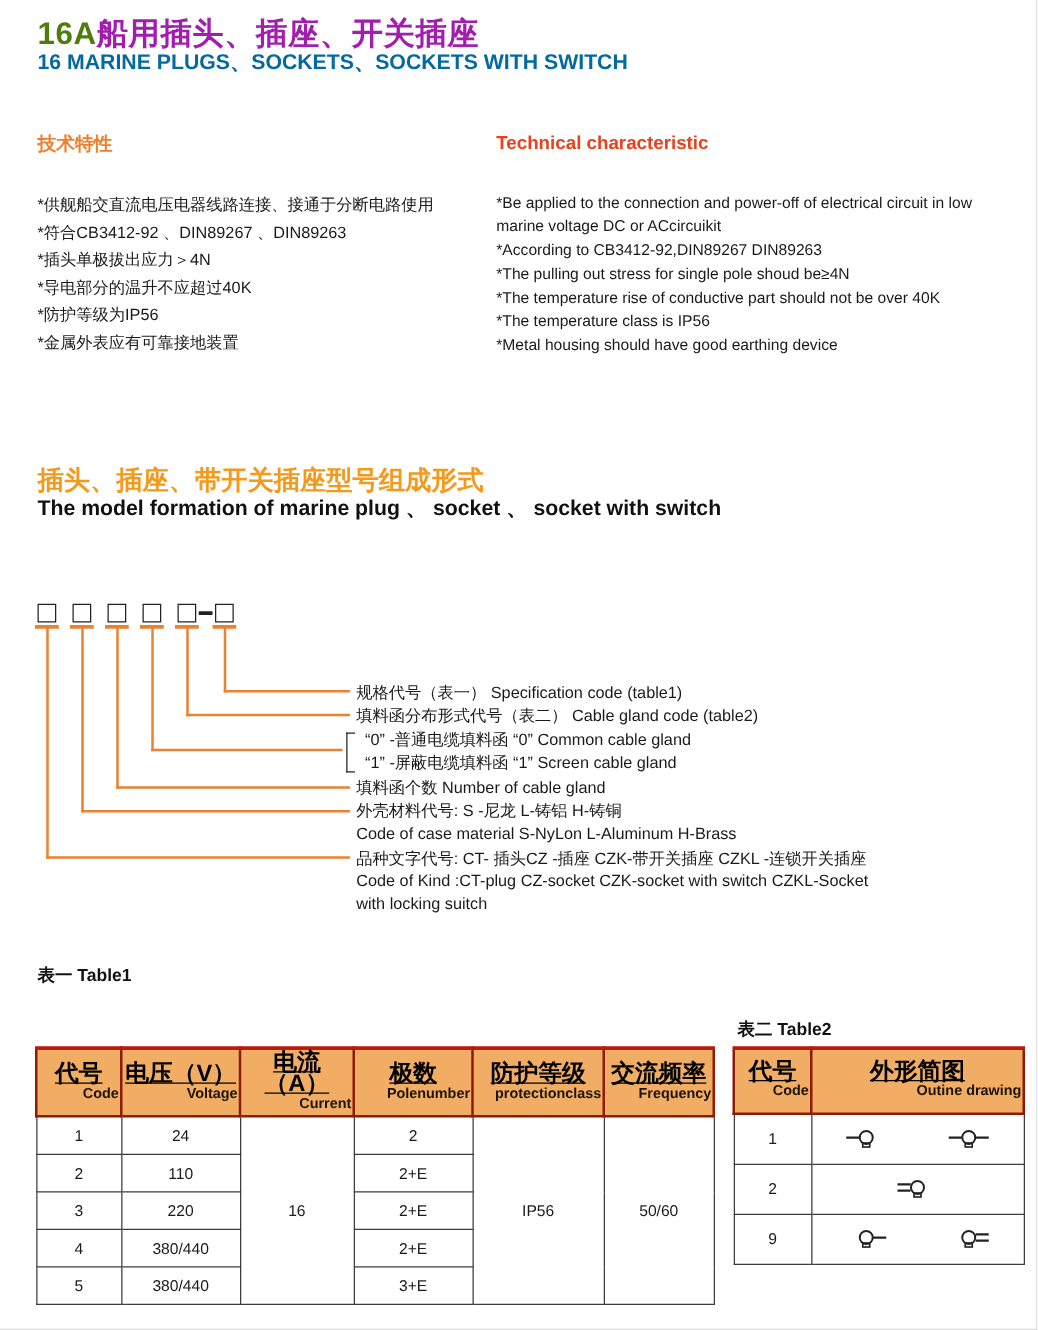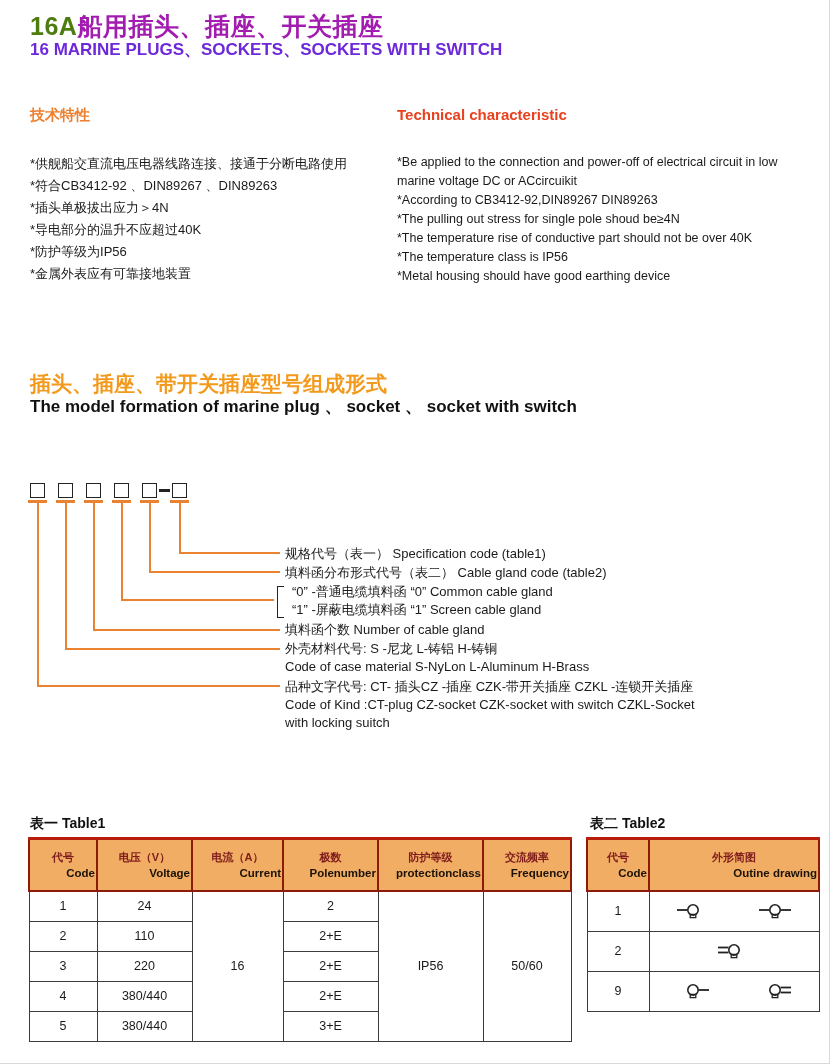--- a/index.html
+++ b/index.html
@@ -6,21 +6,21 @@
   .page{
     position:relative;width:830px;height:1064px;background:#ffffff;overflow:hidden;
     font-family:"Liberation Sans","DejaVu Sans",sans-serif;color:#1a1a1a;
     border-right:1px solid #d9d9d9;border-bottom:1px solid #d9d9d9;box-sizing:border-box;
   }
   .abs{position:absolute;}
   
   .title-line{left:30px;top:10px;font-weight:bold;font-size:25px;letter-spacing:.5px;white-space:nowrap;}
   .title-code{color:#4d7c0f;}
   .title-cn{color:#a21caf;}
-  .title-en{left:30px;top:38px;font-weight:bold;font-size:17px;color:#6d28d9;white-space:nowrap;}
+  .title-en{left:30px;top:38px;font-weight:bold;font-size:17px;color:#0369a1;white-space:nowrap;}
   
   .tech-head-cn{left:30px;top:106px;font-size:15px;font-weight:bold;color:#EE7F2D;}
   .tech-head-en{left:397px;top:106px;font-size:15px;font-weight:bold;color:#E9411E;}
   ul.plain{list-style:none;margin:0;padding:0;}
   .tech-cn{left:30px;top:153px;width:360px;font-size:13px;}
   .tech-cn li{line-height:22px;}
   .tech-en{left:397px;top:153px;width:420px;font-size:12.5px;}
   .tech-en li{line-height:19px;}
   
   .model-head-cn{left:30px;top:370px;font-size:21px;font-weight:bold;color:#F39A1D;white-space:nowrap;}
@@ -32,21 +32,21 @@
   .vline{width:2px;background:#E98332;top:502px;}
   .hline{height:2px;background:#E98332;}
   .bracket{left:277px;top:586px;width:6px;height:30px;border-left:1.6px solid #222;border-top:1.6px solid #222;border-bottom:1.6px solid #222;}
   .dlabel{font-size:13px;white-space:nowrap;color:#1a1a1a;}
   
   .caption{font-size:14px;font-weight:bold;color:#111;white-space:nowrap;}
   table{border-collapse:collapse;background:#fff;table-layout:fixed;}
   .dtable{border-top:3px solid #B81C0A;}
   .dtable th{background:#F1AD63;border:2.2px solid #8E1A09;padding:2px 1px;}
   .dtable td{border:1.6px solid #3c3c3c;text-align:center;font-size:12.5px;padding:0 2px;}
-  .hcn{display:block;font-size:11px;font-weight:bold;color:#7f1d1d;line-height:17px;}
+  .hcn{display:block;font-size:19px;font-weight:bold;color:#000000;line-height:17px;text-decoration:underline;}
   .hen{display:block;font-size:11.5px;font-weight:bold;color:#1c1208;line-height:14px;text-align:right;}
   .t1 td{height:29px;}
   .t2 td{height:39px;}
   .sym-cell{display:flex;align-items:center;justify-content:space-around;width:100%;height:100%;}
 </style>
 </head>
 <body>
 
 <div class="page">
 
@@ -114,21 +114,21 @@
   <div class="abs dlabel" style="left:285px;top:564px;">填料函分布形式代号（表二） Cable gland code (table2)</div>
   <div class="abs dlabel" style="left:292px;top:583px;">“0” -普通电缆填料函  “0” Common cable gland</div>
   <div class="abs dlabel" style="left:292px;top:601px;">“1” -屏蔽电缆填料函  “1” Screen cable gland</div>
   <div class="abs dlabel" style="left:285px;top:621px;">填料函个数 Number of cable gland</div>
   <div class="abs dlabel" style="left:285px;top:640px;">外壳材料代号: S -尼龙 L-铸铝 H-铸铜</div>
   <div class="abs dlabel" style="left:285px;top:659px;">Code of case material S-NyLon L-Aluminum H-Brass</div>
   <div class="abs dlabel" style="left:285px;top:678px;">品种文字代号: CT- 插头CZ -插座 CZK-带开关插座 CZKL -连锁开关插座</div>
   <div class="abs dlabel" style="left:285px;top:697px;">Code of Kind :CT-plug CZ-socket CZK-socket with switch CZKL-Socket</div>
   <div class="abs dlabel" style="left:285px;top:715px;">with locking suitch</div>
 
-  <div class="abs caption" style="left:30px;top:815px;">
+  <div class="abs caption" style="left:30px;top:772px;">
     <span>表一</span>
     <span>Table1</span>
   </div>
 
   <table class="abs dtable t1" style="left:28px;top:837px;width:542px;">
     <colgroup>
       <col style="width:68px">
         <col style="width:95px">
         <col style="width:91px">
       <col style="width:95px">

